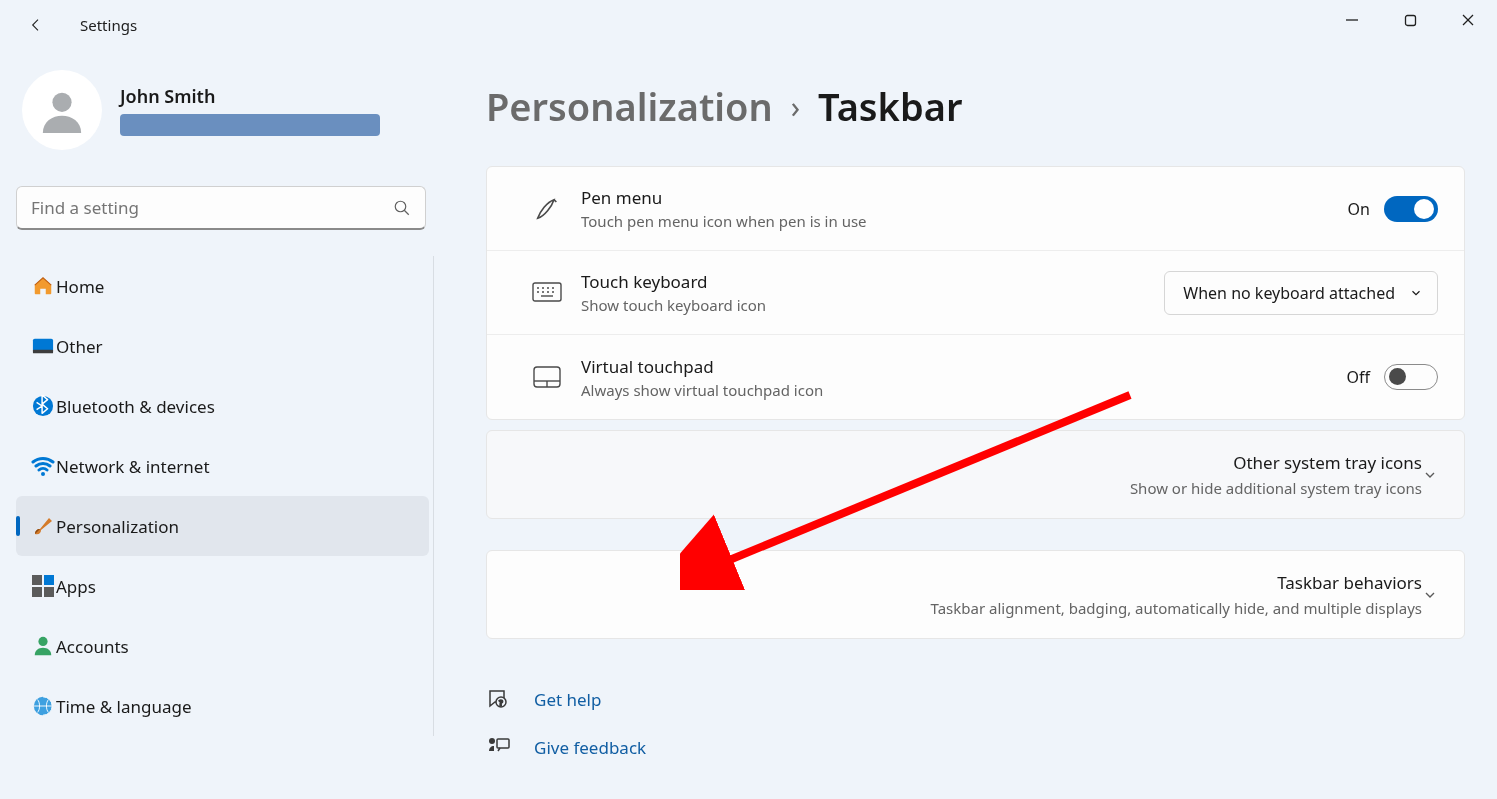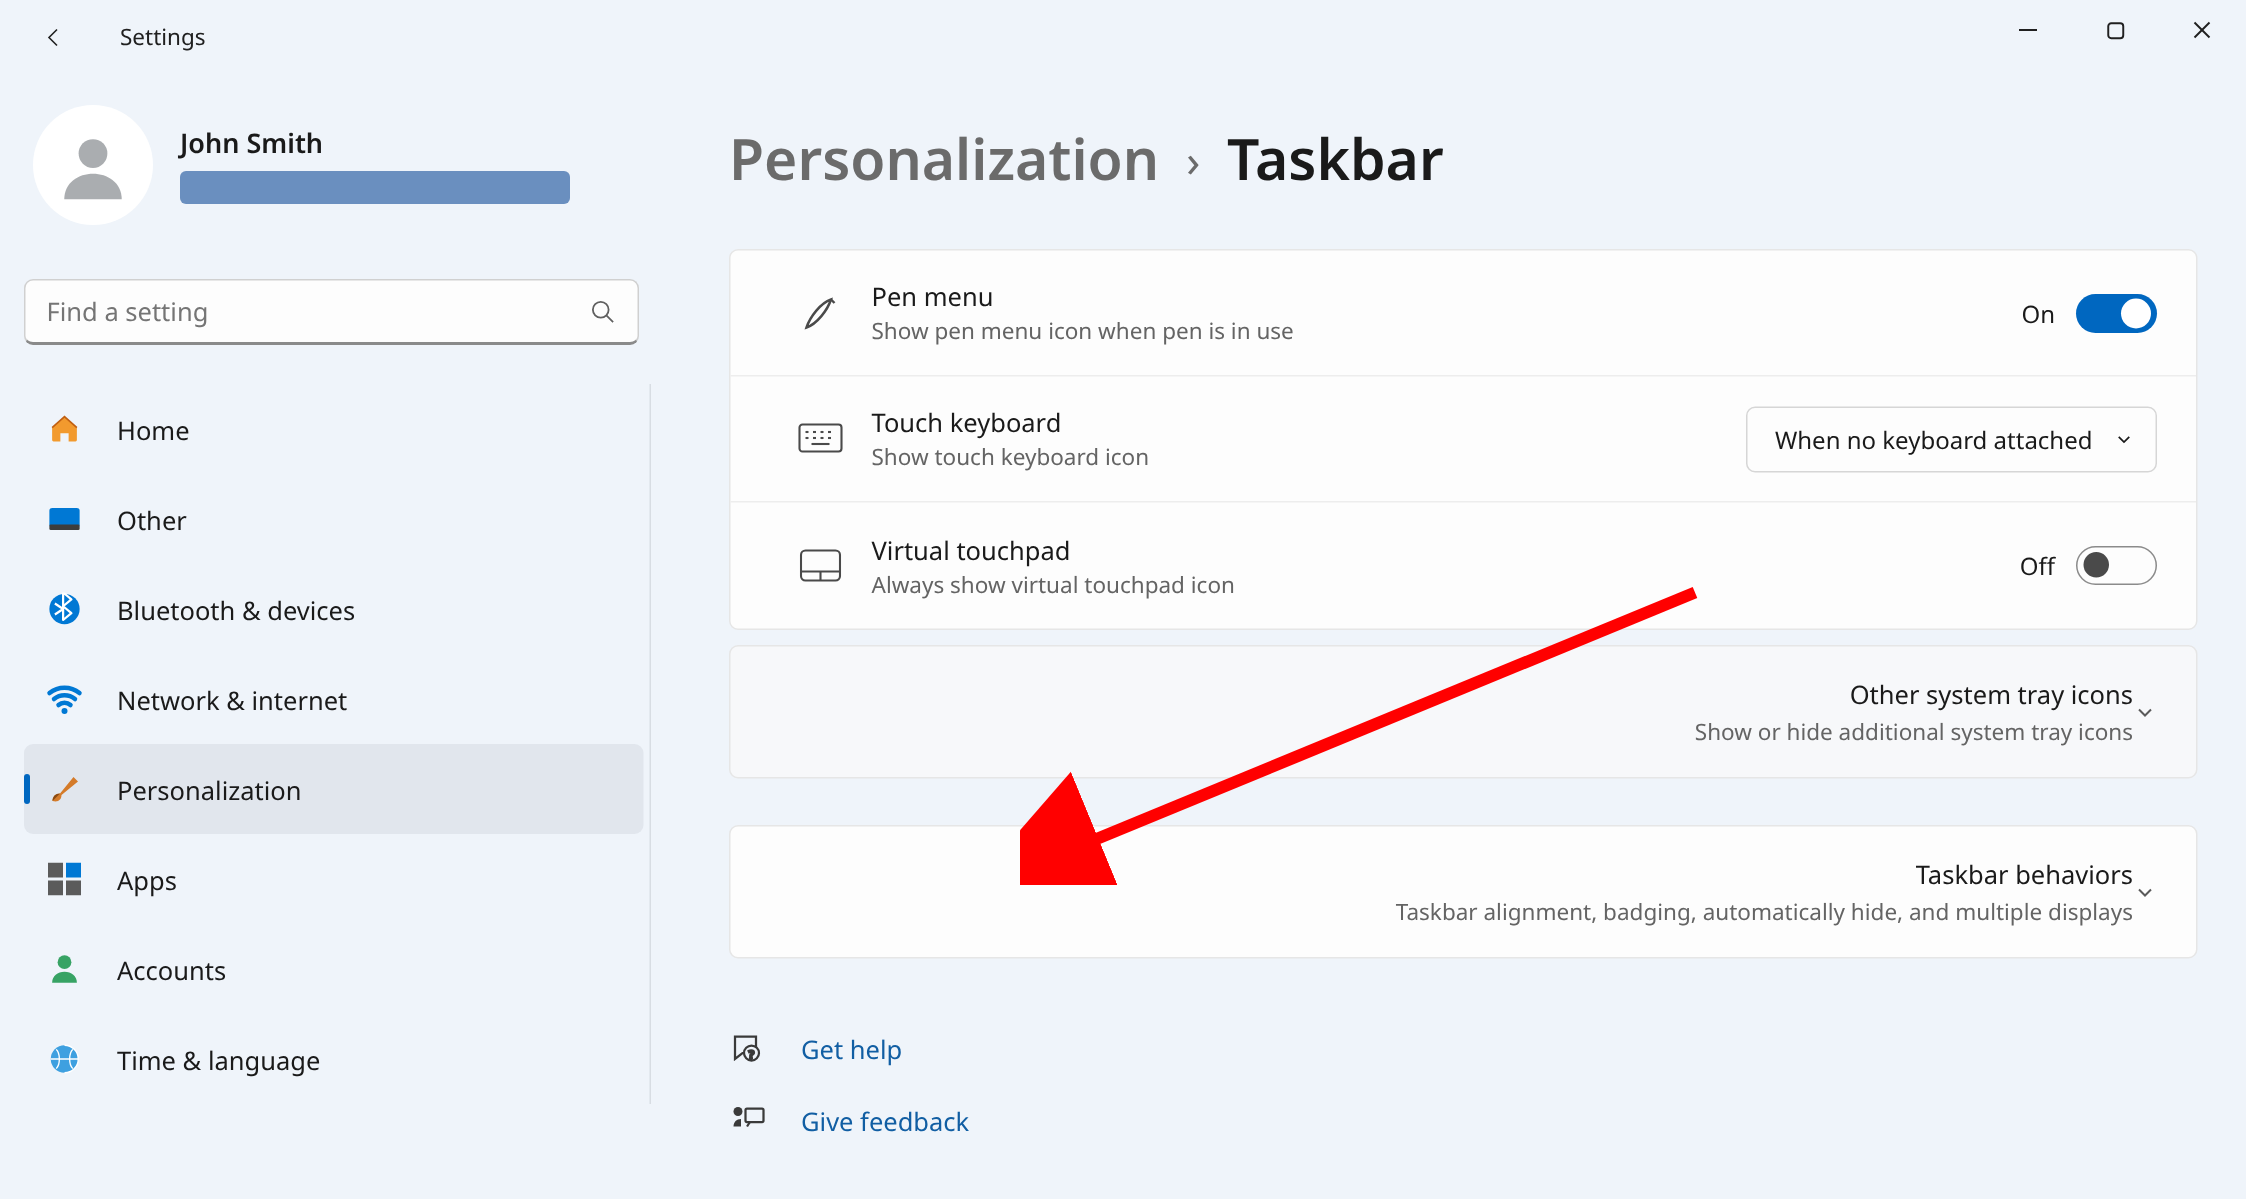--- a/index.html
+++ b/index.html
@@ -17,21 +17,21 @@
   .user-block { display: flex; align-items: center; gap: 18px; margin-bottom: 36px; padding-left: 6px; }
   .avatar { width: 80px; height: 80px; border-radius: 50%; background: #ffffff; display: flex; align-items: center; justify-content: center; }
   .avatar svg { width: 46px; height: 46px; fill: #aaadb0; }
   .user-text .name { font-size: 18px; font-weight: 600; color: #1a1a1a; margin-bottom: 6px; }
   .redact { width: 260px; height: 22px; background: #6a8fbf; border-radius: 4px; }
 
   .search { width: 410px; height: 44px; background: #fdfdfd; border: 1px solid #d0d0d0; border-bottom: 2px solid #8a8a8a; border-radius: 6px; display: flex; align-items: center; padding: 0 14px; margin-bottom: 26px; color:#606060;}
   .search input { flex: 1; border: none; outline: none; background: transparent; font-size: 17px; color: #701a75; }
 
   .nav { width: 418px; border-right: 1px solid #d8dde3; padding-right: 4px; }
-  .nav-item { display: flex; align-items: center; height: 60px; padding-left: 14px; border-radius: 6px; gap: 22px; font-size: 17px; color: #1a1a1a; cursor: default; position: relative; }
+  .nav-item { display: flex; align-items: center; height: 60px; padding-left: 14px; border-radius: 6px; font-size: 17px; color: #1a1a1a; cursor: default; position: relative; }
   .nav-item.active { background: #e1e6ed; }
   .nav-item.active::before { content: ""; position: absolute; left: 0; top: 20px; width: 4px; height: 20px; background: #0067c0; border-radius: 2px; }
   .nav-icon { width: 26px; height: 26px; display:flex; align-items:center; justify-content:center; }
 
   
   .main { position: absolute; left: 486px; top: 80px; right: 32px; }
   .breadcrumb { display: flex; align-items: center; gap: 18px; margin-bottom: 34px; }
   .breadcrumb .bc-link { font-size: 38px; font-weight: 600; color: #6b6b6b; }
   .breadcrumb .bc-sep { font-size: 30px; color: #6b6b6b; }
   .breadcrumb .bc-current { font-size: 38px; font-weight: 600; color: #1a1a1a; }
@@ -210,21 +210,21 @@
   <div class="card">
     <div class="row">
       <div class="row-icon">
         <svg width="28" height="28" viewBox="0 0 24 24" fill="none" stroke="currentColor" stroke-width="1.4">
             <path d="M4 20c2-6 8-14 14-16-2 6-8 14-14 16z"></path>
             <path d="M18 4l2 2"></path>
           </svg>
       </div>
       <div class="row-text">
         <div class="row-title">Pen menu</div>
-        <div class="row-sub">Show pen menu icon when pen is in use</div>
+        <div class="row-sub">Touch pen menu icon when pen is in use</div>
       </div>
       <div class="row-ctrl">
         <span class="state-label">On</span>
         <div class="toggle on"></div>
       </div>
     </div>
 
     <div class="row">
       <div class="row-icon">
         <svg width="30" height="22" viewBox="0 0 30 22" fill="none" stroke="currentColor" stroke-width="1.4">

